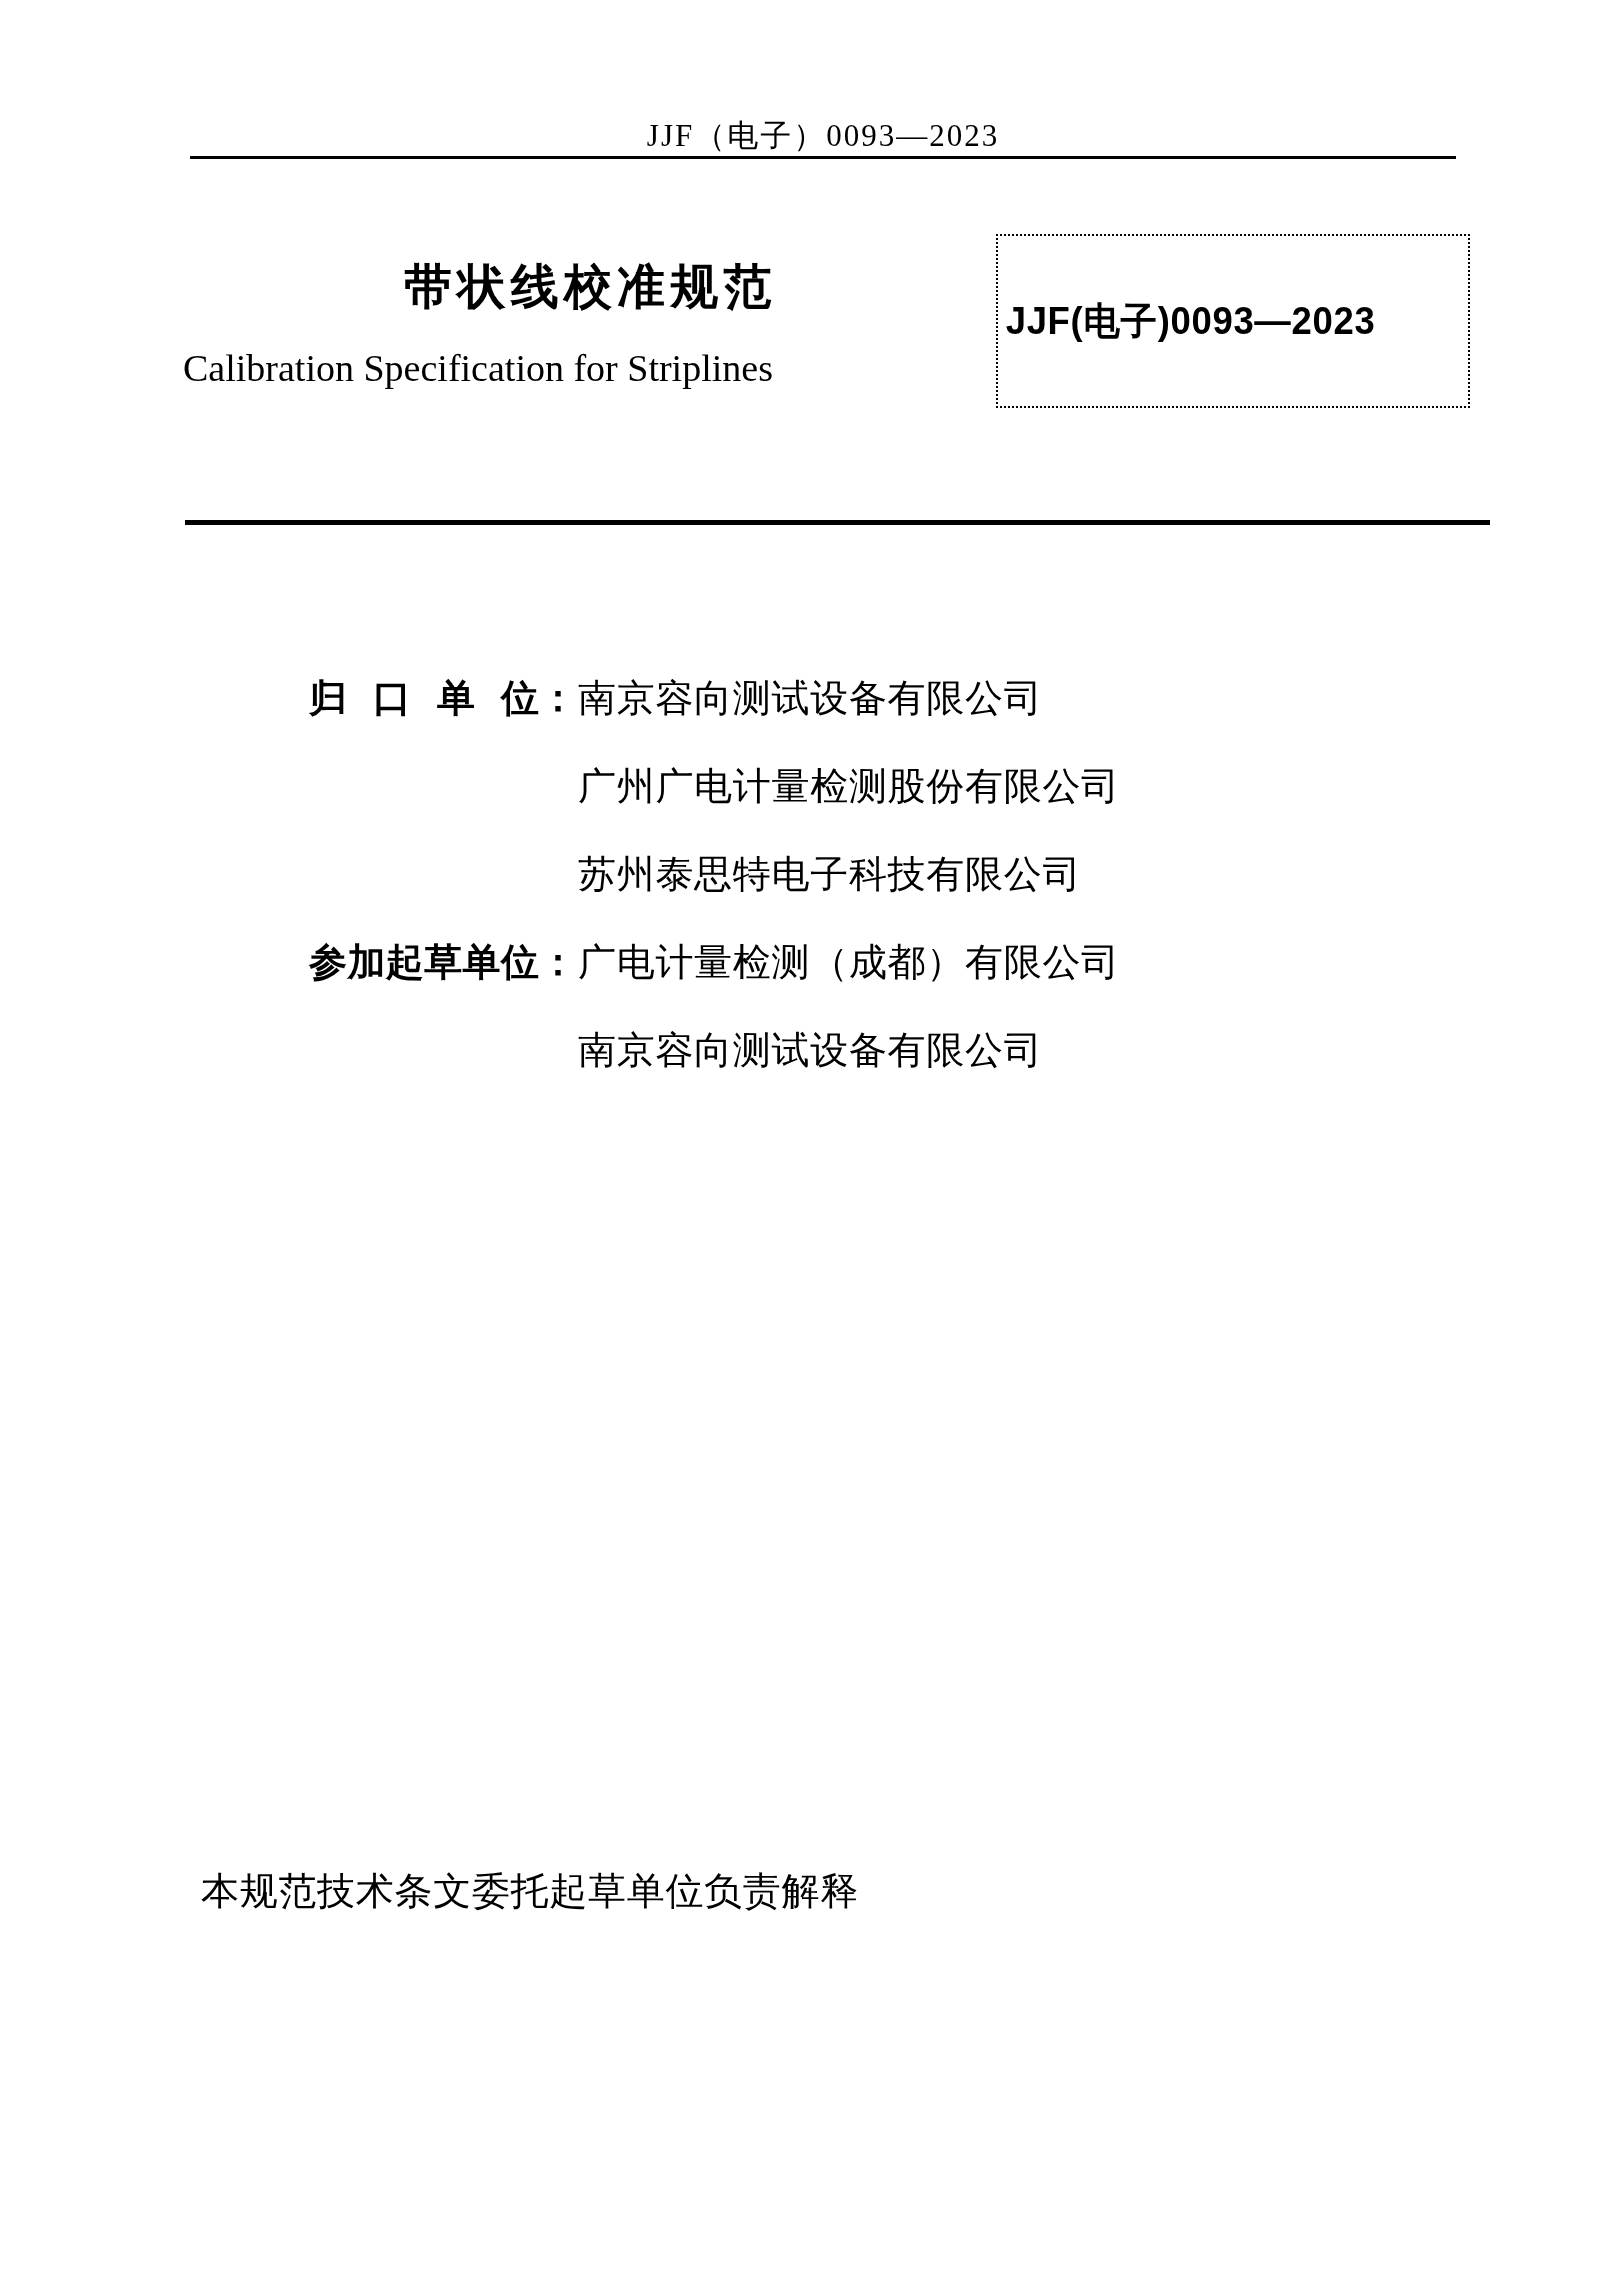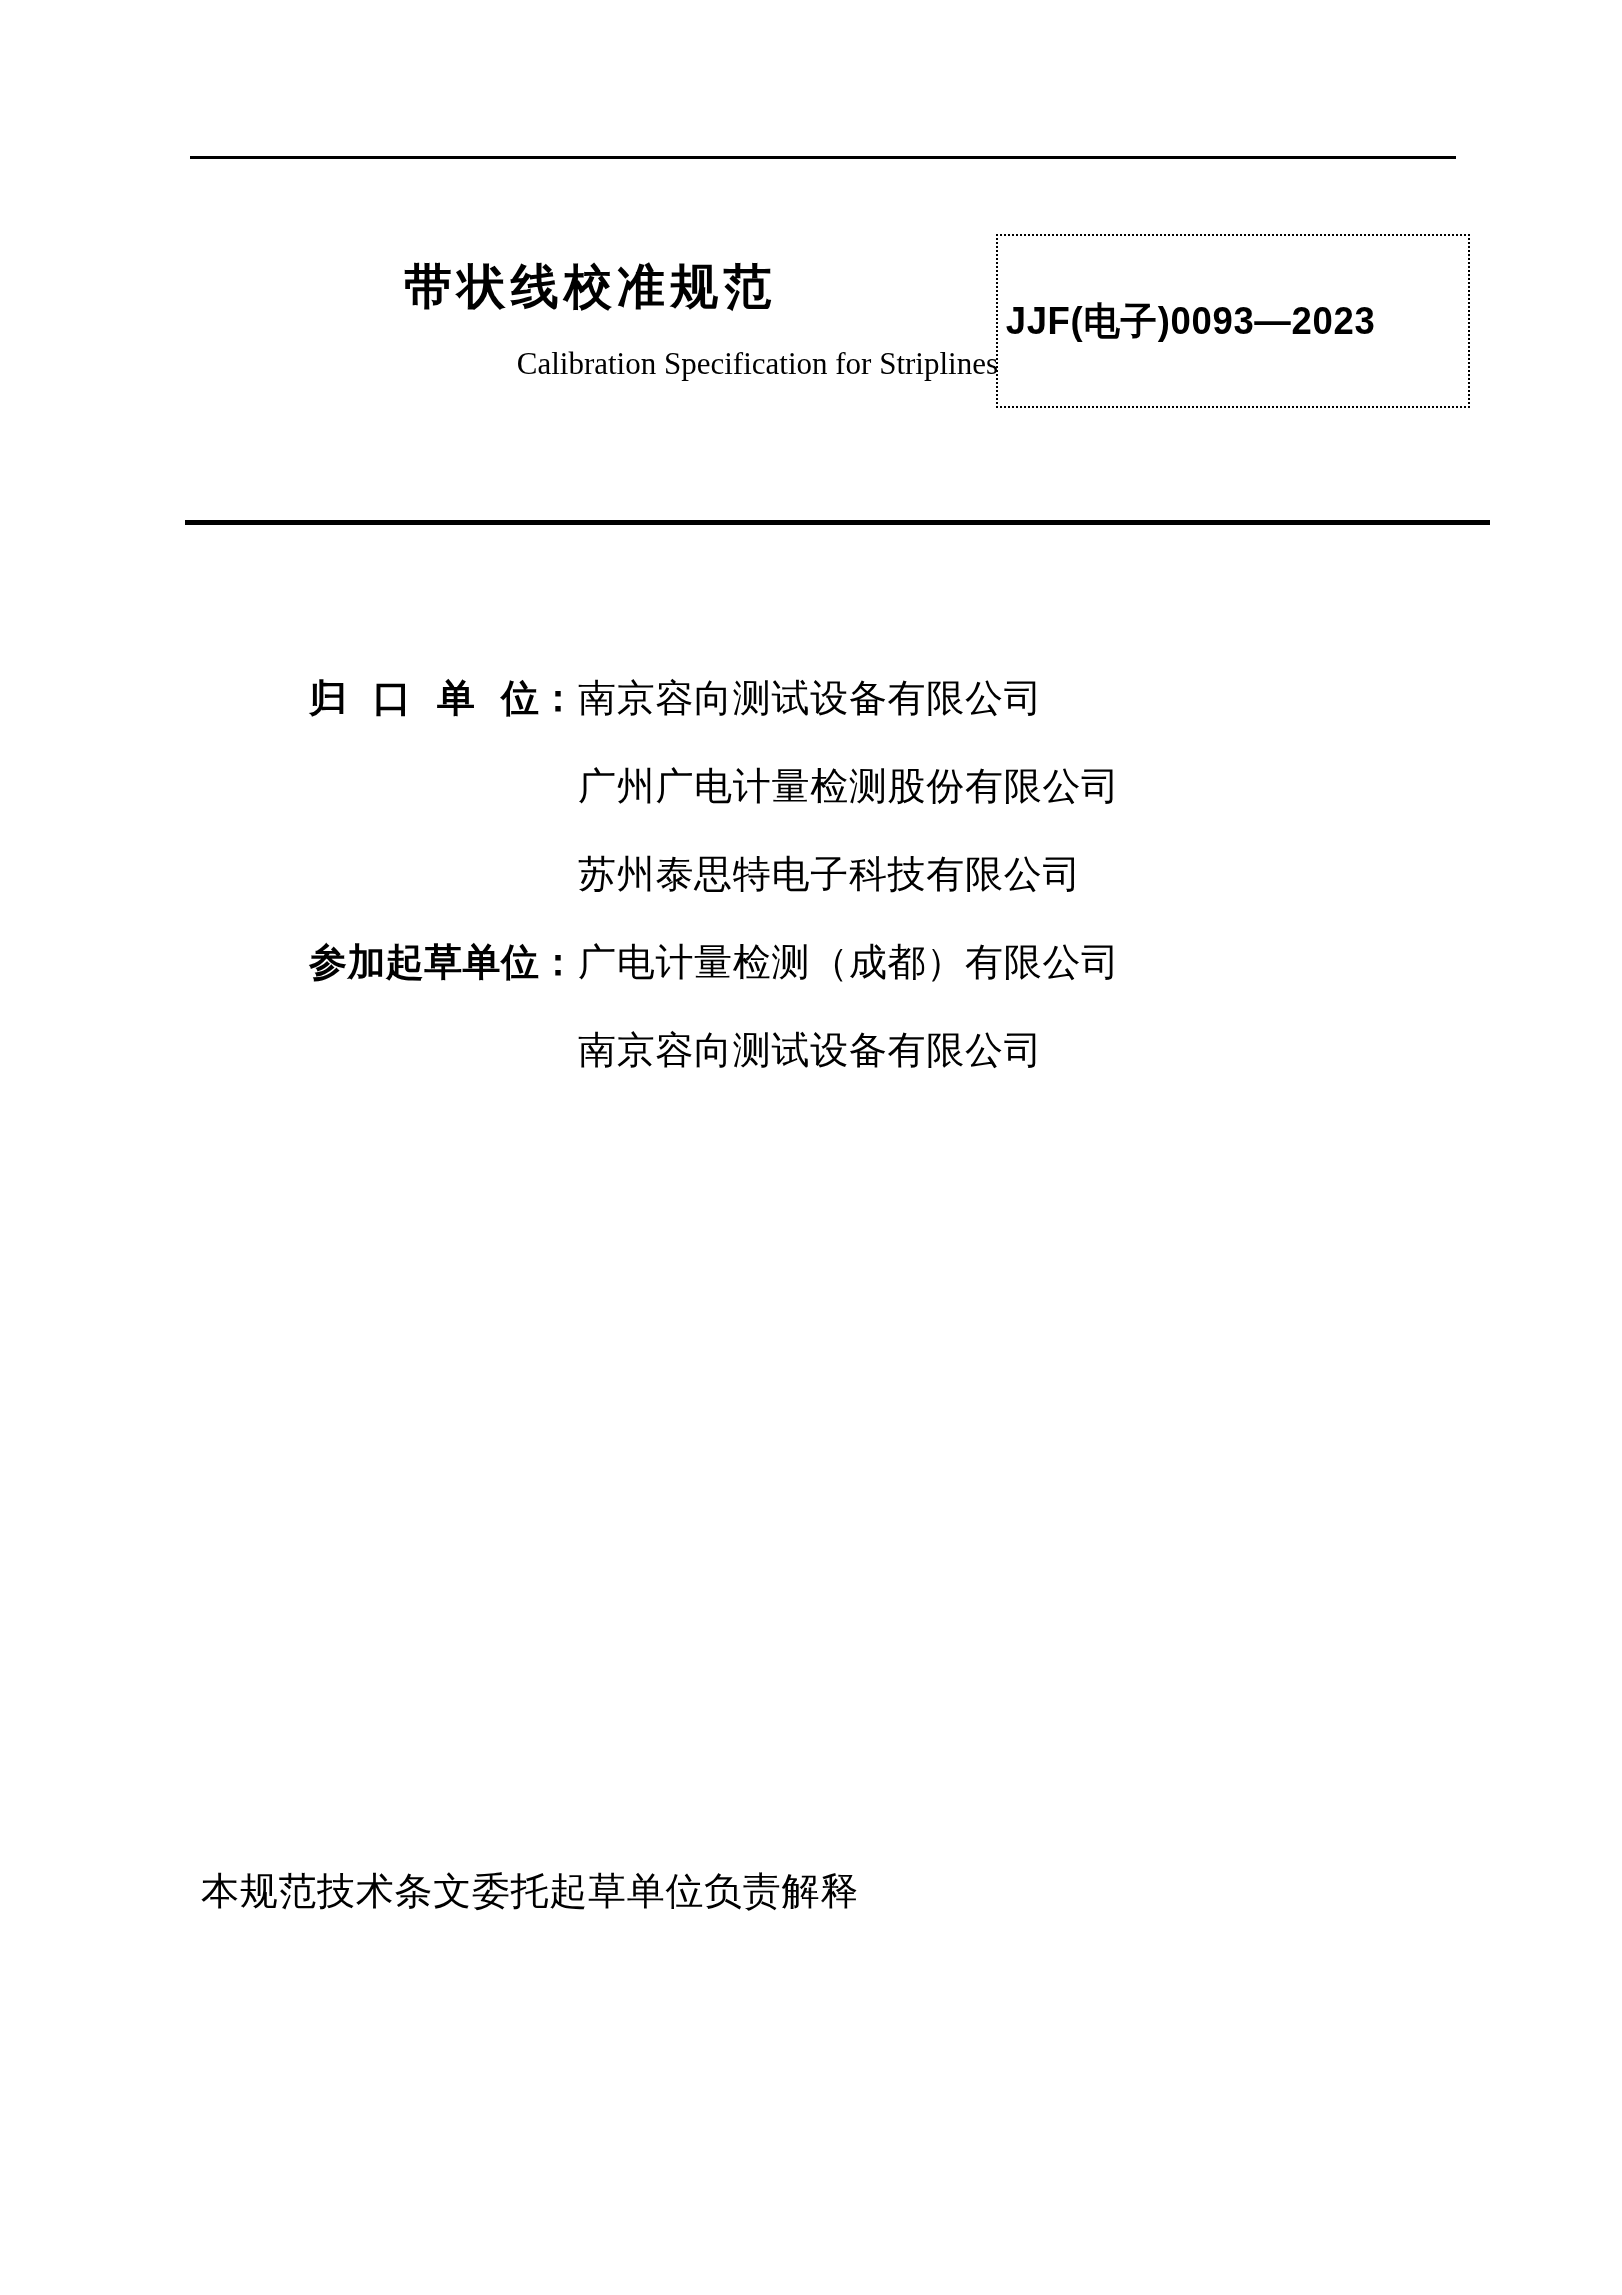--- a/index.html
+++ b/index.html
@@ -34,22 +34,22 @@
     left: 183px; top: 255px; width: 815px;
     text-align: center;
     font-size: 48px;
     font-weight: 900;
     letter-spacing: 5.2px;
     white-space: nowrap;
   }
   .title-en {
     position: absolute;
     left: 183px; top: 346px; width: 815px;
-    text-align: right;
-    font-size: 31px;
+    text-align: left;
+    font-size: 38px;
     white-space: nowrap;
   }
   .code-box {
     position: absolute;
     left: 996px; top: 234px; width: 474px; height: 174px;
     border: 2px dotted #000000;
     box-sizing: border-box;
     display: flex;
     align-items: center;
     justify-content: flex-start;
@@ -99,20 +99,21 @@
     font-size: 38px;
     letter-spacing: 0.7px;
     white-space: nowrap;
   }
 </style>
 </head>
 <body>
 
 <div id="page">
 
+  <div class="header-code serif">JJF（电子）0093—2023</div>
 
   <div class="header-rule"></div>
 
   <div class="title-zh sans">带状线校准规范</div>
 
   <div class="title-en serif">Calibration Specification for Striplines</div>
 
   <div class="code-box">
     <span class="code-box-text sans">JJF(电子)0093—2023</span>
   </div>

